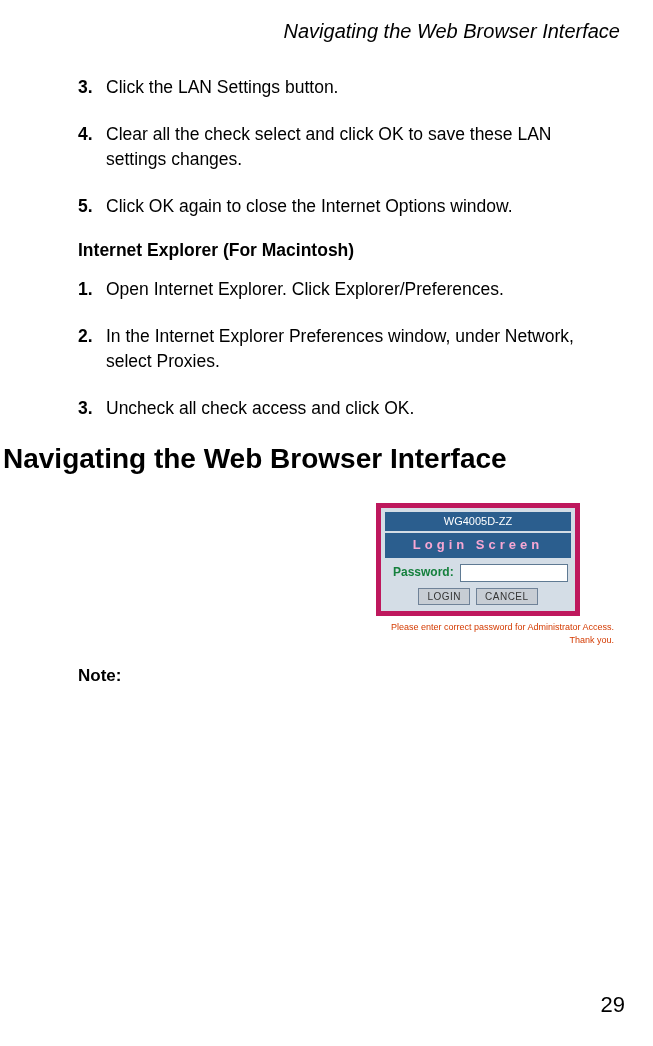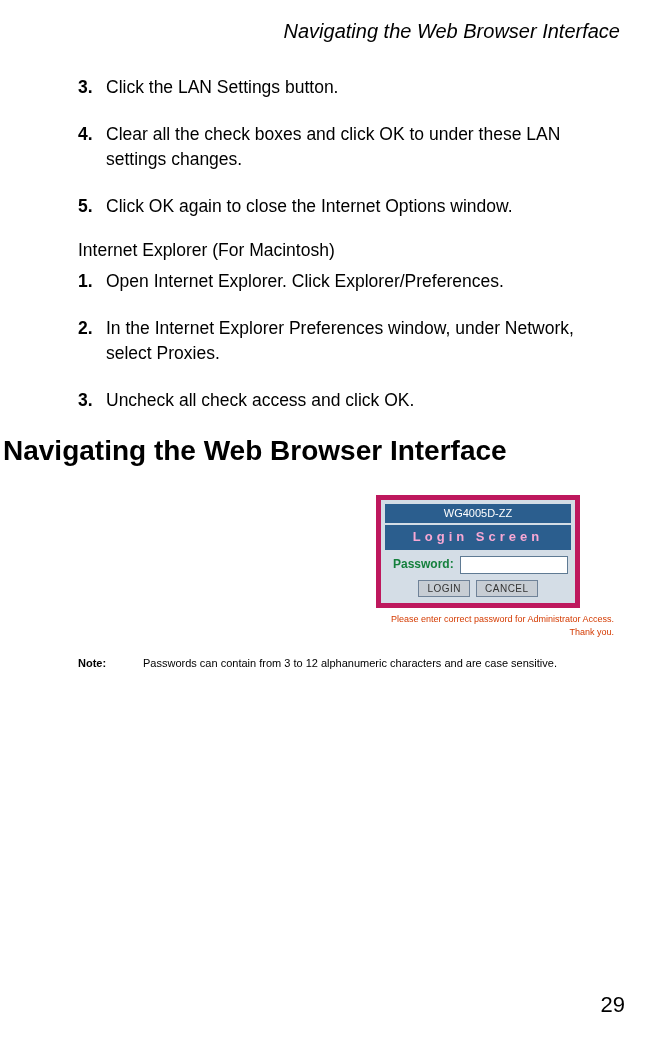--- a/index.html
+++ b/index.html
@@ -3,54 +3,54 @@
   <meta charset="utf-8">
   <style>
     * { box-sizing: border-box; margin: 0; padding: 0; }
     html, body { width: 653px; height: 1046px; background: #fff; font-family: Arial, Helvetica, sans-serif; color: #000; }
     body { position: relative; padding: 20px 25px 20px 3px; }
     .header-title { font-style: italic; font-size: 20px; text-align: right; margin-bottom: 32px; margin-right: 8px; }
     .content { padding-left: 75px; padding-right: 14px; }
     .step { display: flex; margin-bottom: 22px; font-size: 17.5px; line-height: 1.42; }
     .step-num { font-weight: bold; width: 28px; flex-shrink: 0; }
     .step-text { flex: 1; }
-    .subheading { font-weight: normal; font-size: 17.5px; margin-bottom: 8px; }
+    .subheading { font-weight: bold; font-size: 17.5px; margin-bottom: 16px; }
     .section-heading { font-size: 28px; font-weight: bold; margin-top: 18px; margin-bottom: 24px; margin-left: 0; letter-spacing: 0px; }
     .nav-section { padding-left: 0; }
     .para-block { padding-left: 75px; padding-right: 14px; font-size: 17.5px; line-height: 1.42; }
     .para-with-image { overflow: hidden; margin-bottom: 18px; }
     .login-image { float: right; margin-left: 8px; margin-top: 4px; }
     .login-box-outer { width: 238px; }
     .login-panel { width: 204px; background: #d4dde6; border: 5px solid #be185d; padding: 4px 4px 6px 4px; }
     .login-title-bar { background: #2b5e8e; color: #fff; font-size: 11px; font-family: Tahoma, Arial, sans-serif; text-align: center; padding: 2px 0; margin-bottom: 2px; }
     .login-screen-bar { background: #2b5e8e; color: #f9a8d4; font-size: 13px; font-family: Tahoma, Arial, sans-serif; font-weight: bold; letter-spacing: 4px; text-align: center; padding: 3px 0; margin-bottom: 6px; }
     .login-row { display: flex; align-items: center; justify-content: flex-start; gap: 6px; padding-left: 8px; margin-bottom: 6px; }
     .login-label { font-size: 12px; font-family: Tahoma, Arial, sans-serif; color: #15803d; font-weight: bold; }
     .login-input { width: 108px; height: 18px; border: 1px solid #5f7a93; background: #fff; font-size: 11px; padding: 0 3px; }
     .login-buttons { display: flex; justify-content: center; gap: 6px; align-items: flex-end; }
     .login-btn { background: #c7cdd4; border: 1px solid #6f8298; font-size: 10px; font-family: Tahoma, Arial, sans-serif; padding: 2px 8px; cursor: pointer; color: #333; letter-spacing: 0.5px; }
     .login-footer { color: #d43a00; font-size: 9px; font-family: Tahoma, Arial, sans-serif; text-align: right; margin-top: 5px; }
-    .note-row { display: flex; font-size: 11px; line-height: 1.42; }
+    .note-row { display: flex; font-size: 17px; line-height: 1.42; }
     .note-label { font-weight: bold; width: 65px; flex-shrink: 0; }
     .note-text { flex: 1; }
     .page-num { position: absolute; bottom: 28px; right: 28px; font-size: 22px; }
   </style>
 </head>
 <body>
 
 <div class="header-title">Navigating the Web Browser Interface</div>
 
 <div class="content">
   <div class="step">
     <div class="step-num">3.</div>
     <div class="step-text">Click the LAN Settings button.</div>
   </div>
   <div class="step">
     <div class="step-num">4.</div>
-    <div class="step-text">Clear all the check boxes and click OK to under these LAN settings changes.</div>
+    <div class="step-text">Clear all the check select and click OK to save these LAN settings changes.</div>
   </div>
   <div class="step">
     <div class="step-num">5.</div>
     <div class="step-text">Click OK again to close the Internet Options window.</div>
   </div>
 
   <div class="subheading">Internet Explorer (For Macintosh)</div>
 
   <div class="step">
     <div class="step-num">1.</div>
@@ -85,18 +85,17 @@
               <button class="login-btn">CANCEL</button>
             </div>
           </div>
           <div class="login-footer">Please enter correct password for Administrator Access. Thank you.</div>
         </div>
       </div>
     </div>
 
     <div class="note-row">
       <div class="note-label">Note:</div>
-      <div class="note-text">Passwords can contain from 3 to 12 alphanumeric characters and are case sensitive.</div>
     </div>
   </div>
 </div>
 
 <div class="page-num">29</div>
 
 </body></html>

